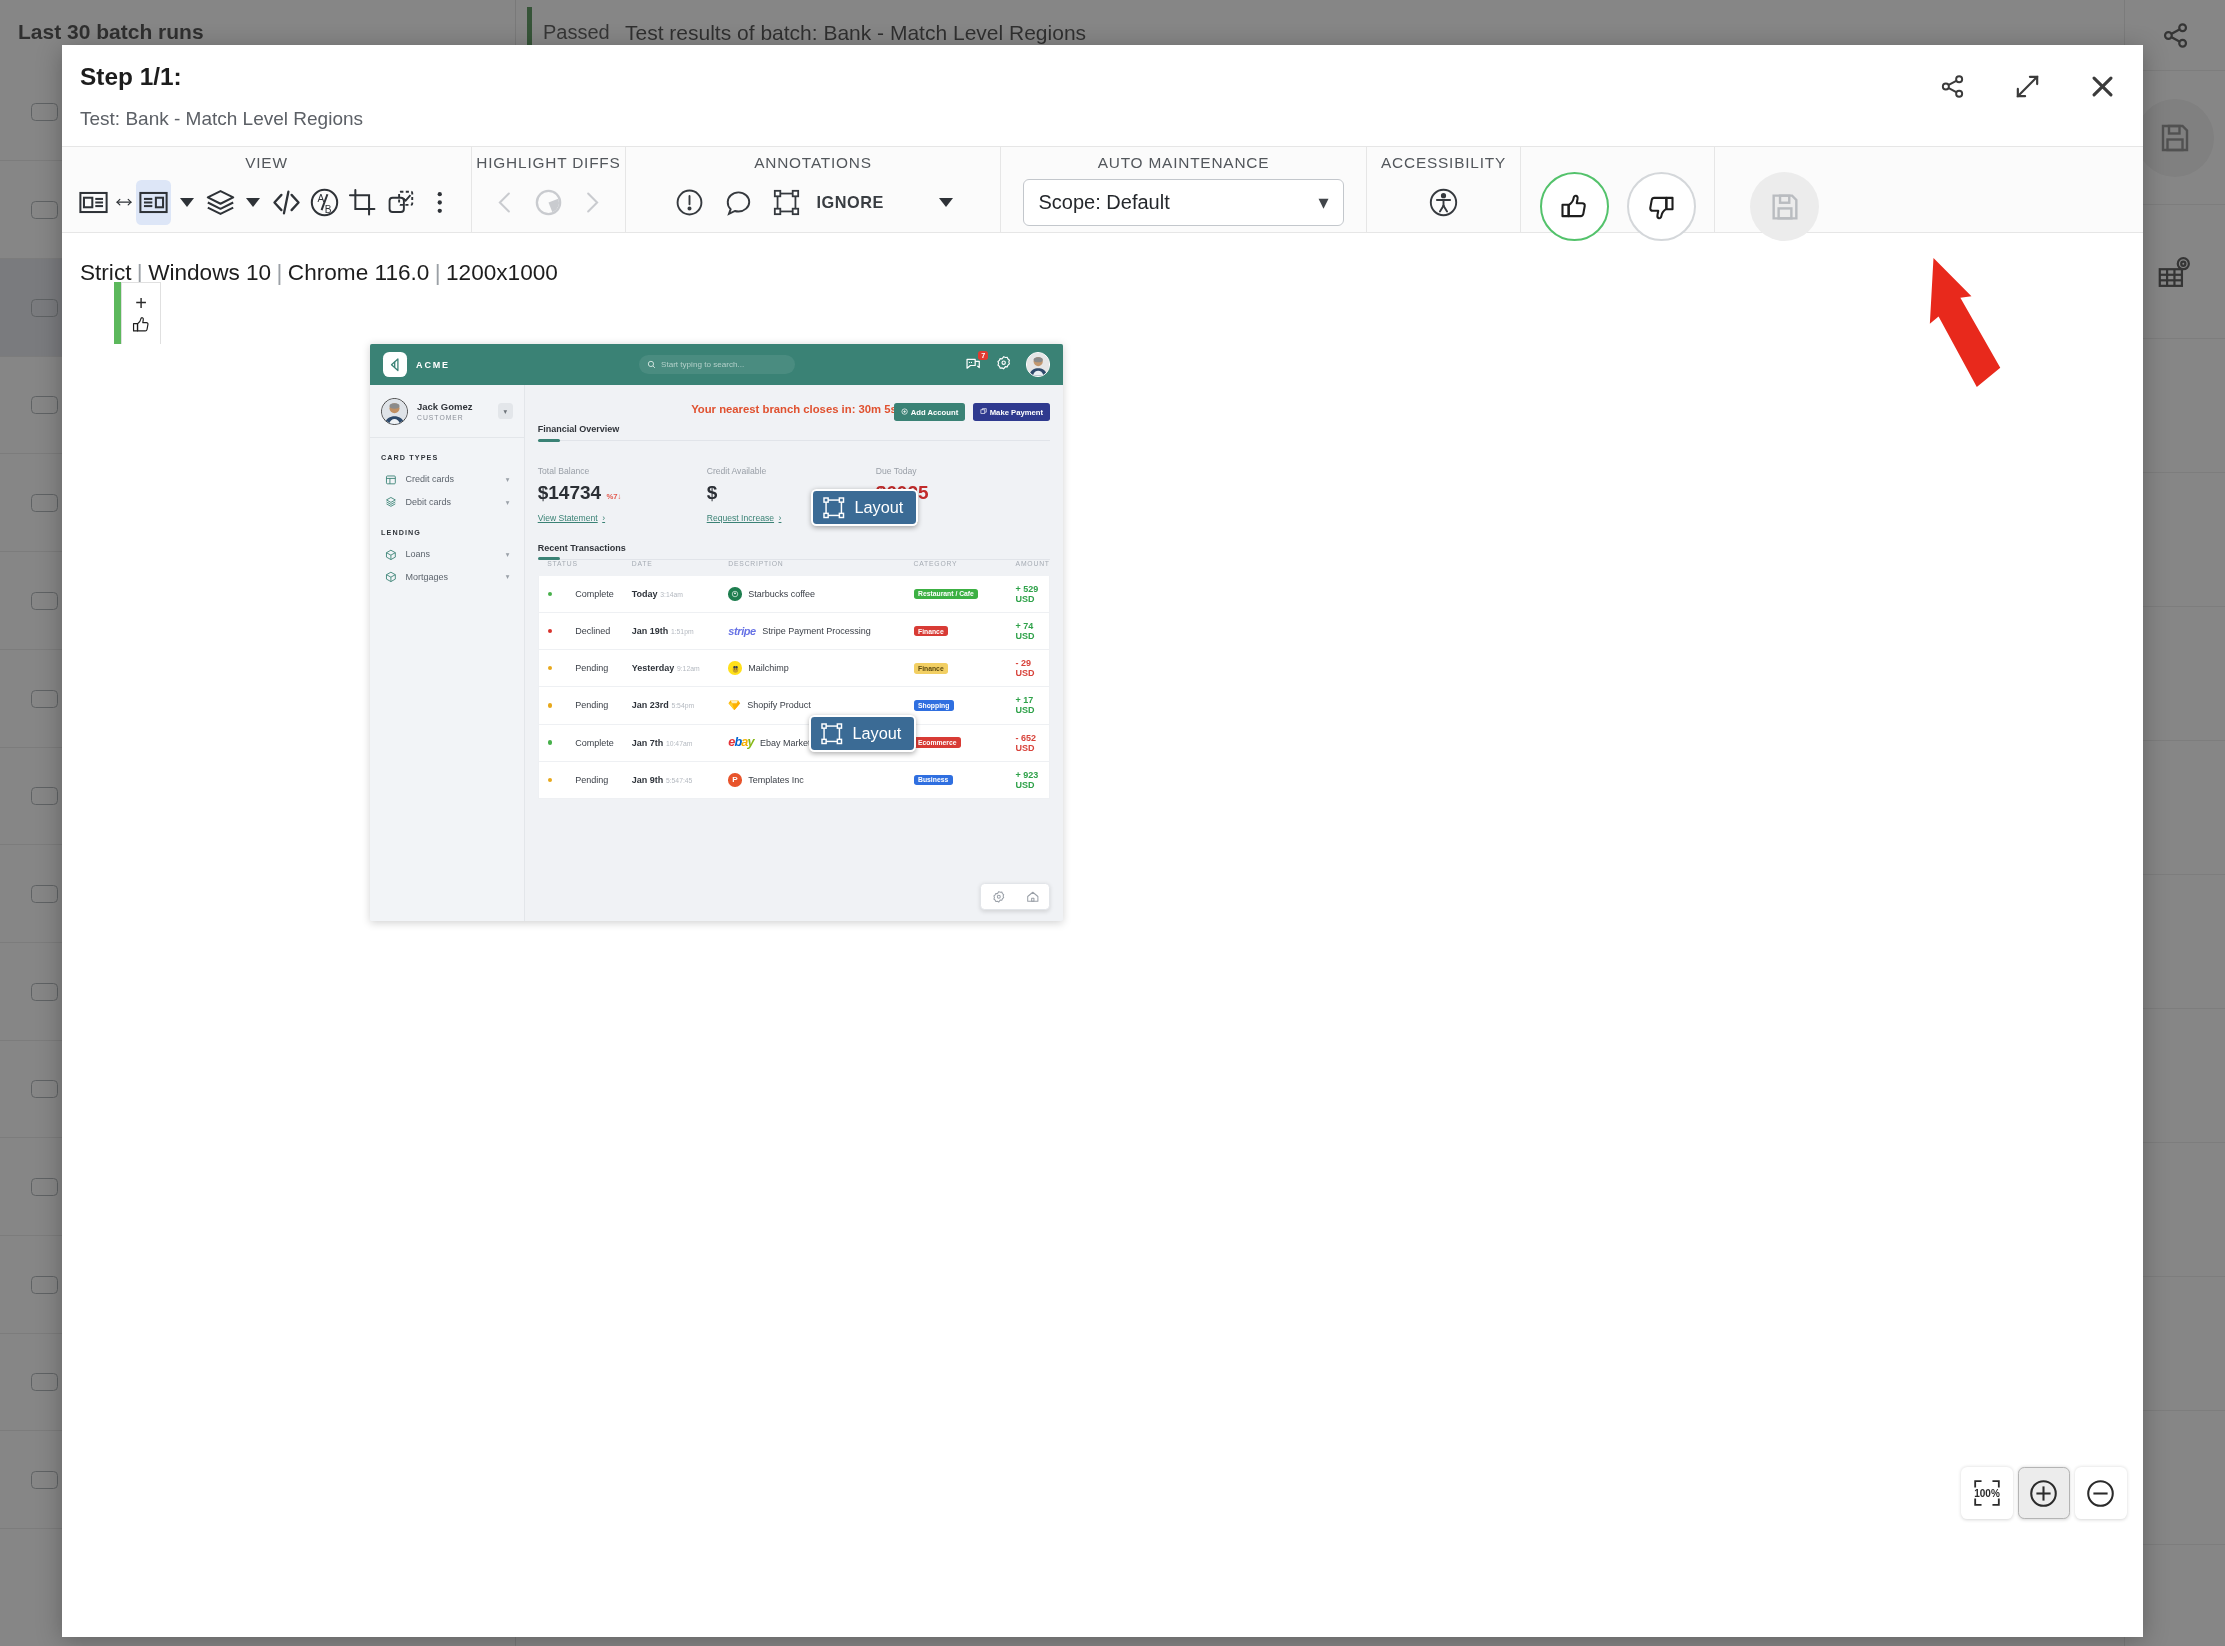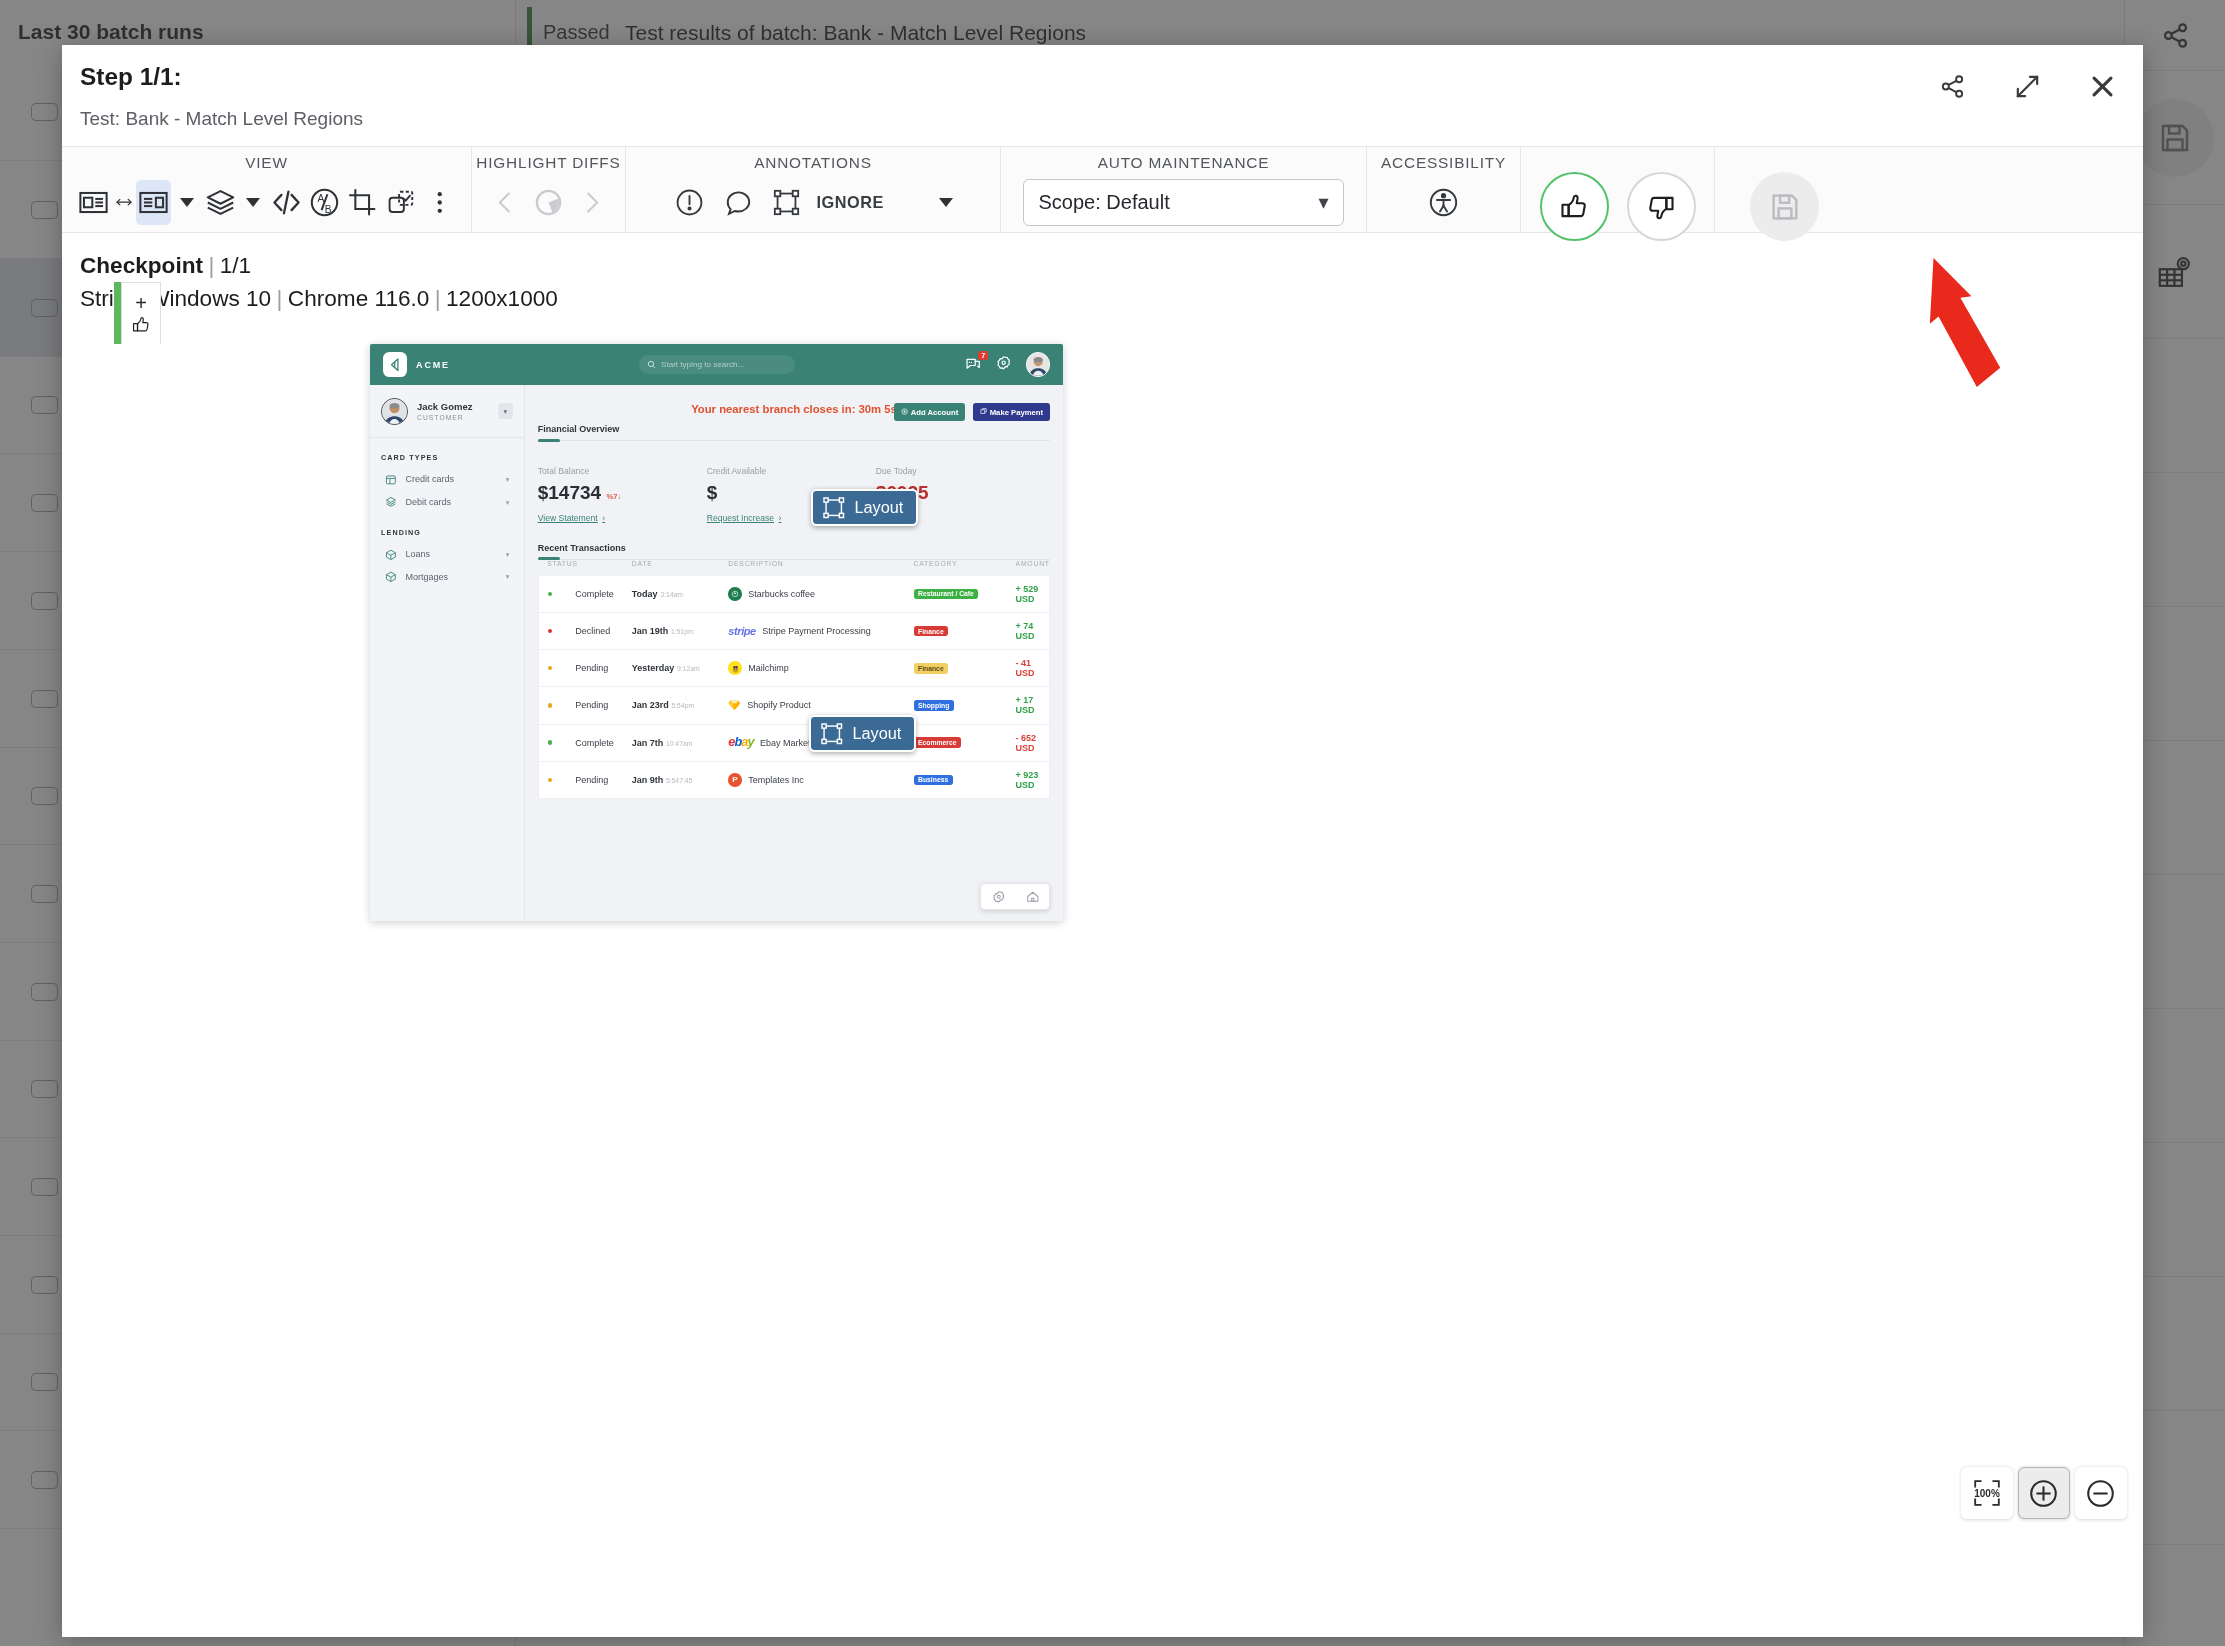--- a/index.html
+++ b/index.html
@@ -657,23 +657,20 @@
             <path d="M4 4h13l3 3v13H4z"></path>
               <rect x="8.5" y="4" width="6.5" height="5"></rect>
               <rect x="7.5" y="13" width="9" height="7"></rect>
           </svg>
         </span>
       </div>
     </div>
   </div>
 
   <div class="meta">
-    <div class="meta-line1">
-      <b>Checkpoint</b><span class="sep">|</span><span>1/1</span>
-    </div>
     <div class="meta-line2">
       <span>Strict</span><span class="sep">|</span><span>Windows 10</span><span class="sep">|</span><span>Chrome 116.0</span><span class="sep">|</span><span>1200x1000</span>
     </div>
   </div>
 
   <div class="thumb-wrap">
     <div class="thumb-bar"></div>
     <div class="thumb">
       <span style="font-size:20px;color:#2a2a2a;line-height:1">+</span>
       <svg width="22" height="22" viewBox="0 0 26 26" fill="none" stroke="#1e1e1e" stroke-width="1.4" stroke-linejoin="round">
@@ -927,21 +924,21 @@
                             <circle cx="9.6" cy="9" r="2.4" fill="#2b3a55"></circle>
                             <circle cx="14.4" cy="9" r="2.4" fill="#2b3a55"></circle>
                             <circle cx="10" cy="13" r="1" fill="#1b1b1b"></circle>
                             <circle cx="14" cy="13" r="1" fill="#1b1b1b"></circle>
                           </svg>
                     </span>
                     <span>Mailchimp</span>
                       </span>
                     </td>
                   <td><span class="tag amber">Finance</span></td>
-                  <td><span class="amt neg">- 41 USD</span></td>
+                  <td><span class="amt neg">- 29 USD</span></td>
                 </tr>
 
                 <tr>
                   <td>
                       <span class="st">
                         <i class="dot amber"></i>
                         <span>Pending</span>
                       </span>
                     </td>
                   <td><span class="dt-main">Jan 23rd</span><span class="dt-time">5:54pm</span></td>

